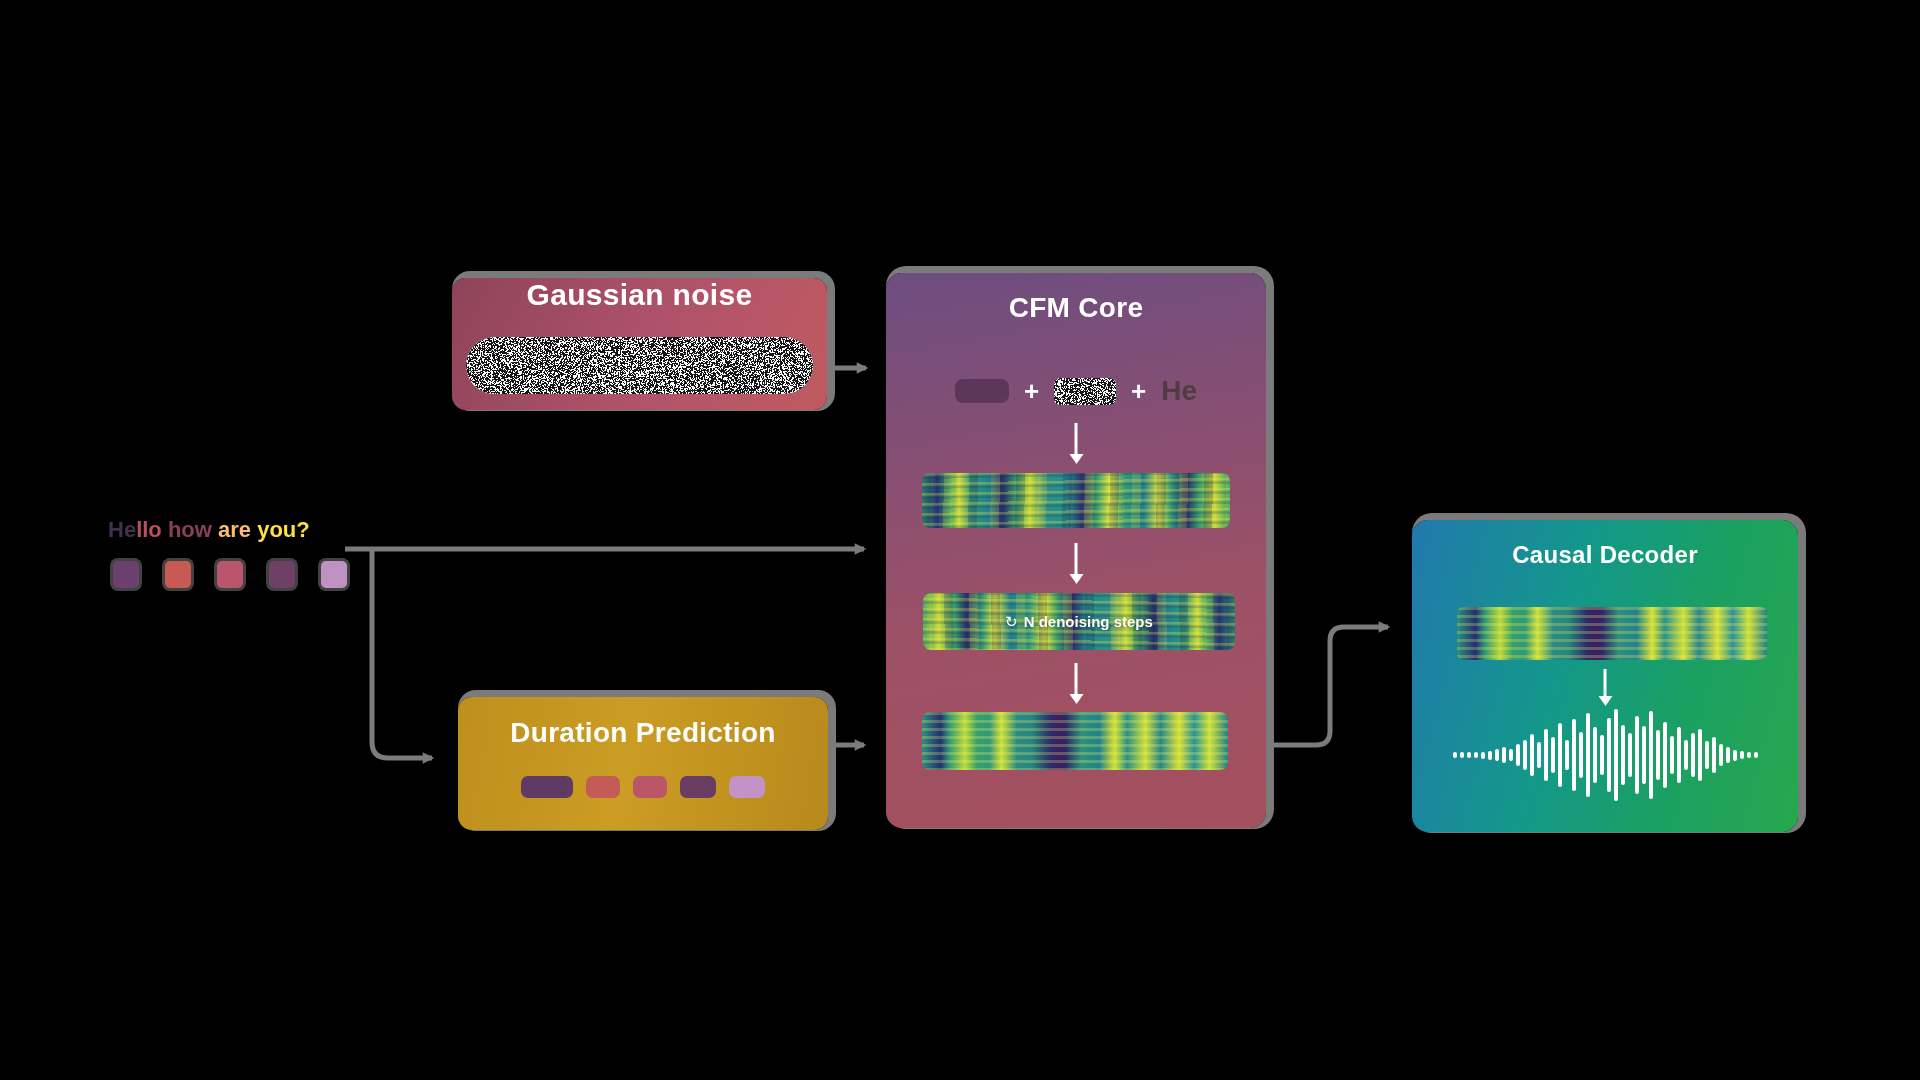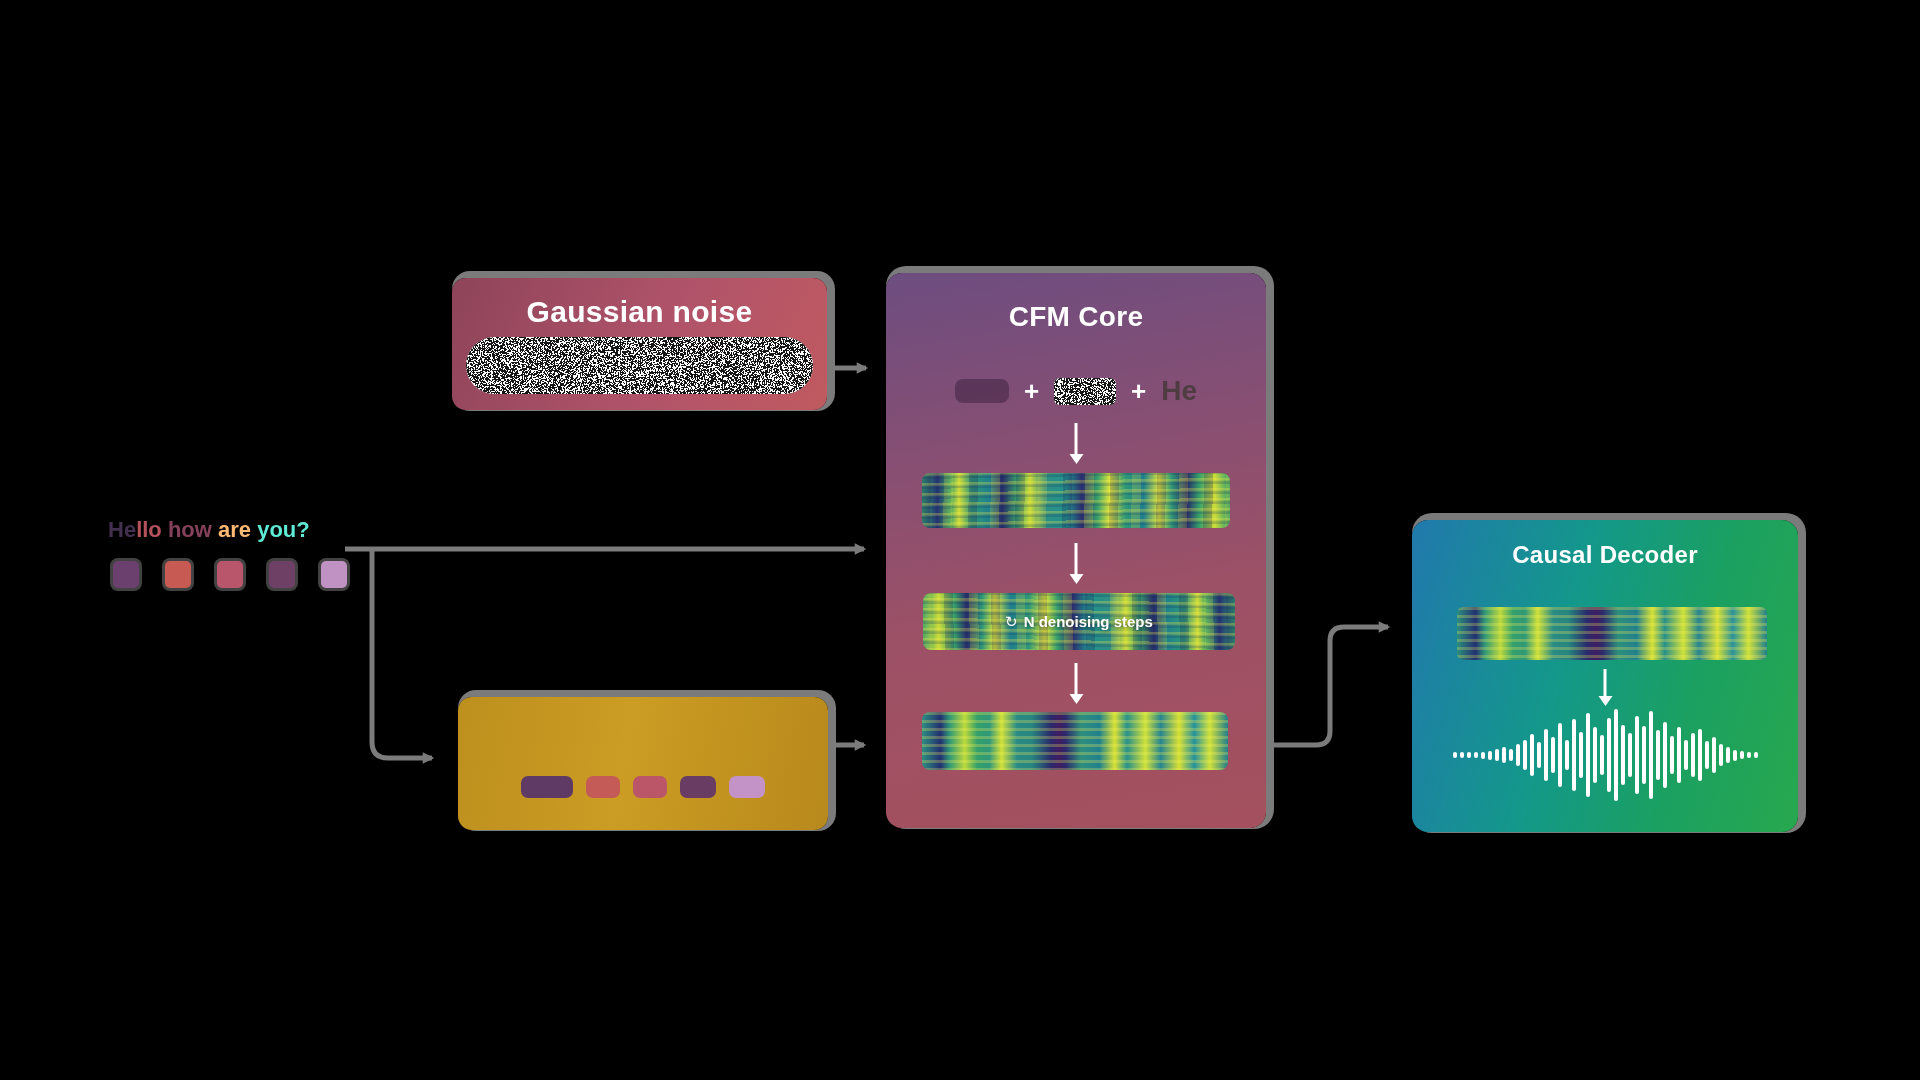--- a/index.html
+++ b/index.html
@@ -15,31 +15,31 @@
   }
   .box-title {
     display:block; width:100%; text-align:center;
     color:#ffffff; font-weight:bold; letter-spacing:.3px;
   }
 
   #gaussian-box {
     left:452px; top:278px; width:375px; height:132px; border-radius:14px;
     background:linear-gradient(115deg,#8e4459 0%,#b0536a 55%,#c05a60 100%);
   }
-  #gaussian-box .box-title { font-size:30px; margin-top:17px; }
+  #gaussian-box .box-title { font-size:30px; }
   #gaussian-noise-strip {
     position:absolute; left:14px; top:59px; width:347px; height:57px;
     border-radius:29px; overflow:hidden;
   }
 
   #cfm-box {
     left:886px; top:273px; width:380px; height:555px; border-radius:16px;
     background:linear-gradient(170deg,#6d4d80 0%,#8a4f71 35%,#9d5166 60%,#a4505e 100%);
   }
-  #cfm-box .box-title { font-size:28px; margin-top:28px; }
+  #cfm-box .box-title { font-size:28px; margin-top:19px; }
 
   .cfm-row {
     position:absolute; top:102px; left:0; right:0;
     display:flex; justify-content:center; align-items:center; gap:15px;
   }
   .t-chip { width:54px; height:24px; border-radius:8px; background:rgba(52,26,56,0.45); }
   .plus { color:#ffffff; font-size:26px; font-weight:bold; line-height:1; }
   .noise-chip { width:62px; height:27px; border-radius:6px; overflow:hidden; }
   .he-token { color:#4e3c42; font-size:28px; font-weight:bold; }
 
@@ -148,21 +148,21 @@
     </defs>
     <g stroke="#7b7b7b" stroke-width="5" fill="none">
       <path d="M827 368 H866" marker-end="url(#arrow)"></path>
       <path d="M345 549 H864" marker-end="url(#arrow)"></path>
       <path d="M372 549 V742 Q372 758 388 758 H432" marker-end="url(#arrow)"></path>
       <path d="M828 745 H864" marker-end="url(#arrow)"></path>
       <path d="M1264 745 H1316 Q1330 745 1330 731 V641 Q1330 627 1344 627 H1388" marker-end="url(#arrow)"></path>
     </g>
   </svg>
 
-  <div id="input-text"><span style="color: rgb(67, 48, 79);">He</span><span style="color: rgb(181, 82, 92);">llo</span><span style="color: rgb(132, 65, 90);"> how</span><span style="color: #fdba74;"> are</span><span style="color: #5eead4;"> you?</span></div>
+  <div id="input-text"><span style="color: rgb(67, 48, 79);">He</span><span style="color: rgb(181, 82, 92);">llo</span><span style="color: rgb(132, 65, 90);"> how</span><span style="color: #fdba74;"> are</span><span style="color: #fde047;"> you?</span></div>
   <div id="input-tokens">
       <div class="tok-square" style="background: rgb(107, 63, 110);"></div>
       <div class="tok-square" style="background: rgb(199, 90, 82);"></div>
       <div class="tok-square" style="background: rgb(185, 86, 107);"></div>
       <div class="tok-square" style="background: rgb(110, 64, 102);"></div>
       <div class="tok-square" style="background: rgb(192, 146, 196);"></div>
     </div>
 
   <div id="gaussian-box" class="box">
     <span class="box-title">Gaussian noise</span>
@@ -196,20 +196,21 @@
     <div id="cfm-spec-2" class="spec spec-noisy flip"></div>
     <div class="denoise-label">
       <span class="cycle">↻</span>
       <span>N denoising steps</span>
     </div>
     <div id="cfm-arrow-3" class="varrow"></div>
     <div id="cfm-spec-3" class="spec spec-clean"></div>
   </div>
 
   <div id="duration-box" class="box">
+    <span class="box-title">Duration Prediction</span>
     <div id="duration-chips">
         <div class="dur-chip" style="width: 52px; background: rgb(94, 58, 100);"></div>
         <div class="dur-chip" style="width: 34px; background: rgb(196, 91, 87);"></div>
         <div class="dur-chip" style="width: 34px; background: rgb(187, 85, 104);"></div>
         <div class="dur-chip" style="width: 36px; background: rgb(105, 60, 99);"></div>
         <div class="dur-chip" style="width: 36px; background: rgb(195, 147, 200);"></div>
       </div>
   </div>
 
   <div id="decoder-box" class="box">

